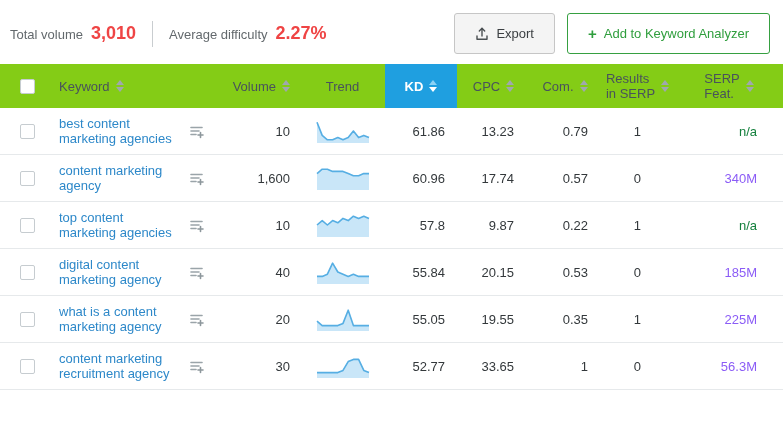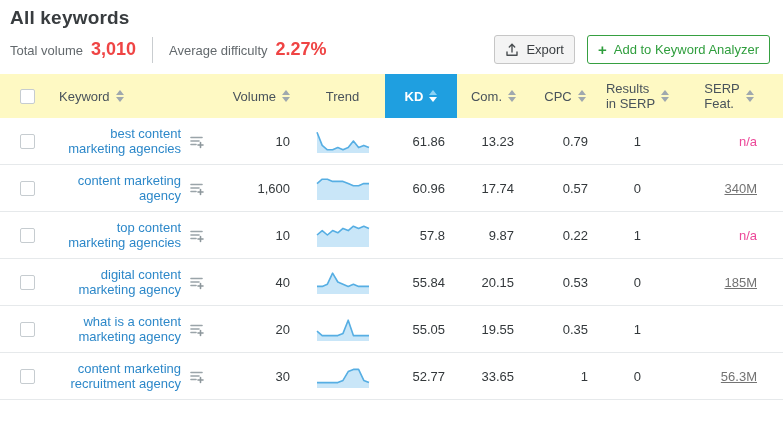--- a/index.html
+++ b/index.html
@@ -10,71 +10,70 @@
   
   .page-header { padding:7px 13px 10px 10px; }
   .page-title { font-size:19px; font-weight:700; color:#383c3f; letter-spacing:.2px; }
   .header-row { display:flex; justify-content:space-between; align-items:center; margin-top:6px; }
   .stats { display:flex; align-items:center; }
   .stat { display:flex; align-items:baseline; gap:8px; }
   .stat-label { font-size:13px; color:#63696d; }
   .stat-value { font-size:18px; font-weight:700; color:#ef4444; }
   .stat-divider { width:1px; height:26px; background:#c9cdd0; margin:0 16px; }
   .actions { display:flex; align-items:center; gap:12px; }
-  .btn { display:inline-flex; align-items:center; gap:7px; height:29px; padding:0 10px;
+  .btn { display:inline-flex; align-items:center; gap:7px; height:41px; padding:0 20px;
          border-radius:3px; font-size:13px; cursor:pointer; background:#fff; }
   .btn-export { background:#f4f4f4; border:1px solid #c6c6c6; color:#3b3f42; }
   .btn-add { border:1px solid #36a041; color:#2f9e3d; background:#fff; }
   .plus-glyph { font-weight:700; font-size:15px; line-height:1; }
 
   
   .grid-row { display:grid; grid-template-columns:55px 160px 85px 85px 72px 73px 70px 75px 108px; }
-  .thead { background:#fef9c3; height:44px; }
+  .thead { background:#84cc16; height:44px; }
   .th { display:flex; align-items:center; justify-content:center; font-size:13px; color:#49535b; gap:6px; }
   .th.sortable { cursor:pointer; }
   .th-label { line-height:15px; }
   .col-checkbox { justify-content:center; }
   .col-keyword { justify-content:flex-start; padding-left:4px; }
   .col-volume { justify-content:flex-end; padding-right:10px; }
   .th.active { background:#1f9fe0; color:#fff; font-weight:700; }
 
   .sort { display:inline-flex; flex-direction:column; gap:2px; }
   .sort i { display:block; width:0; height:0; border-left:4px solid transparent; border-right:4px solid transparent; }
   .sort .up { border-bottom:5px solid #9fa8ae; }
   .sort .down { border-top:5px solid #9fa8ae; }
   .active .sort .up { border-bottom-color:#8bd2f5; }
   .active .sort .down { border-top-color:#ffffff; }
 
   .tr { border-bottom:1px solid #e6e9eb; align-items:center; }
   .td { font-size:13px; color:#33383b; display:flex; align-items:center; padding:8px 0; }
   .td.num { justify-content:flex-end; }
   .td-check { justify-content:center; }
-  .td-keyword { padding-left:4px;text-align:right; }
+  .td-keyword { padding-left:4px; }
   .kw-wrap { display:flex; align-items:center; width:100%; }
   .kw-link { color:#2d88c9; text-decoration:none; line-height:15px; max-width:122px; cursor:pointer; }
   .list-add { margin-left:auto; margin-right:10px; cursor:pointer; display:flex; }
   .td-volume { padding-right:10px; }
   .td-trend { justify-content:center; }
   .td-kd { padding-right:12px; }
   .td-cpc { padding-right:16px; }
   .td-com { padding-right:12px; }
   .td-serp { padding-right:34px; }
   .td-results { padding-right:26px; }
-  .results-link { color:#737373; cursor:pointer;text-decoration:underline; }
-  .results-na { color:#ec4899; }
+  .results-link { color:#8b5cf6; cursor:pointer; }
+  .results-na { color:#15803d; }
 
   .checkbox { width:15px; height:15px; border:1px solid #c6ccd0; border-radius:2px; background:#fff; display:inline-block; cursor:pointer; }
 </style>
 </head>
 <body>
 
 <div class="app">
 
   <div class="page-header">
-    <div class="page-title">All keywords</div>
     <div class="header-row">
       <div class="stats">
         <div class="stat">
           <span class="stat-label">Total volume</span>
           <span class="stat-value">3,010</span>
         </div>
         <span class="stat-divider"></span>
         <div class="stat">
           <span class="stat-label">Average difficulty</span>
           <span class="stat-value">2.27%</span>
@@ -121,29 +120,29 @@
         <div class="th col-trend">
           <span class="th-label">Trend</span>
         </div>
         <div class="th col-kd sortable active">
           <span class="th-label">KD</span>
           <span class="sort">
             <i class="up"></i>
             <i class="down"></i>
           </span>
         </div>
+        <div class="th col-cpc sortable">
+          <span class="th-label">CPC</span>
+          <span class="sort">
+            <i class="up"></i>
+            <i class="down"></i>
+          </span>
+        </div>
         <div class="th col-com sortable">
           <span class="th-label">Com.</span>
-          <span class="sort">
-            <i class="up"></i>
-            <i class="down"></i>
-          </span>
-        </div>
-        <div class="th col-cpc sortable">
-          <span class="th-label">CPC</span>
           <span class="sort">
             <i class="up"></i>
             <i class="down"></i>
           </span>
         </div>
         <div class="th col-results sortable">
           <span class="th-label">Results<br>in SERP</span>
           <span class="sort">
             <i class="up"></i>
             <i class="down"></i>
@@ -307,20 +306,23 @@
           <div class="td td-trend">
             <svg width="56" height="26">
               <polygon points="2.0,15.2 7.2,19.6 12.4,19.6 17.6,19.6 22.8,19.6 28.0,17.4 33.2,4.2 38.4,19.6 43.6,19.6 48.8,19.6 54.0,19.6 54,25 2,25" fill="#c9e6f8"></polygon>
               <polyline points="2.0,15.2 7.2,19.6 12.4,19.6 17.6,19.6 22.8,19.6 28.0,17.4 33.2,4.2 38.4,19.6 43.6,19.6 48.8,19.6 54.0,19.6" fill="none" stroke="#56aee3" stroke-width="1.6" stroke-linejoin="round"></polyline>
             </svg>
           </div>
           <div class="td num td-kd">55.05</div>
           <div class="td num td-cpc">19.55</div>
           <div class="td num td-com">0.35</div>
           <div class="td num td-serp">1</div>
+          <div class="td num td-results">
+            <span class="results-link">225M</span>
+          </div>
         </div>
         <div class="grid-row tr">
           <div class="td td-check">
             <span class="checkbox"></span>
           </div>
           <div class="td td-keyword">
             <span class="kw-wrap">
               <a class="kw-link">content marketing recruitment agency</a>
               <span class="list-add">
                 <svg width="16" height="15" viewBox="0 0 16 15" fill="none" stroke="#9aa4a9" stroke-width="1.6" stroke-linecap="round">

